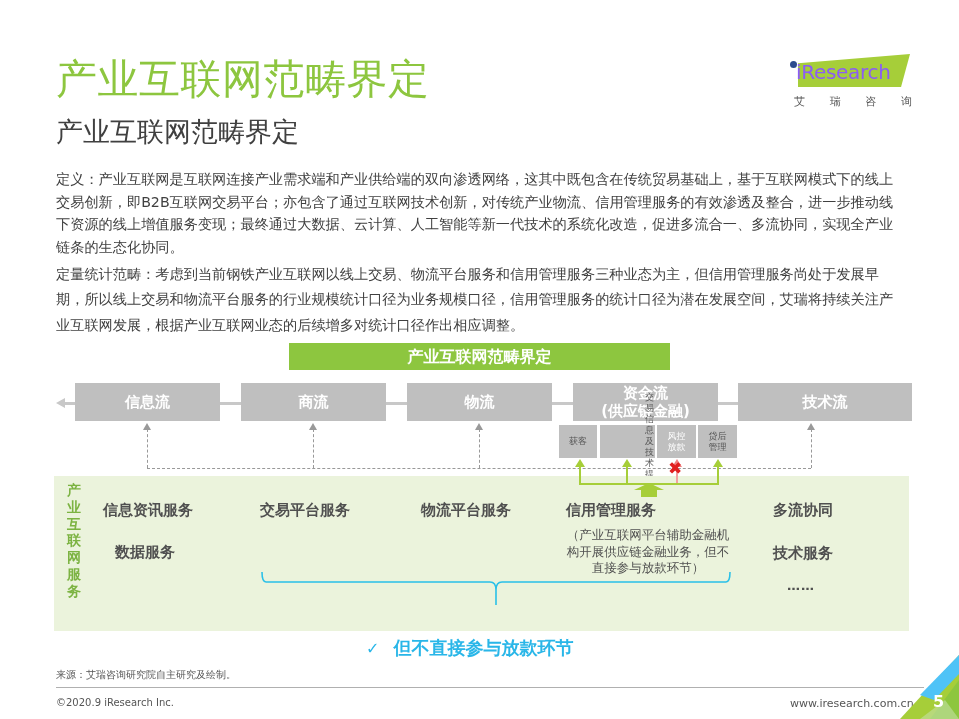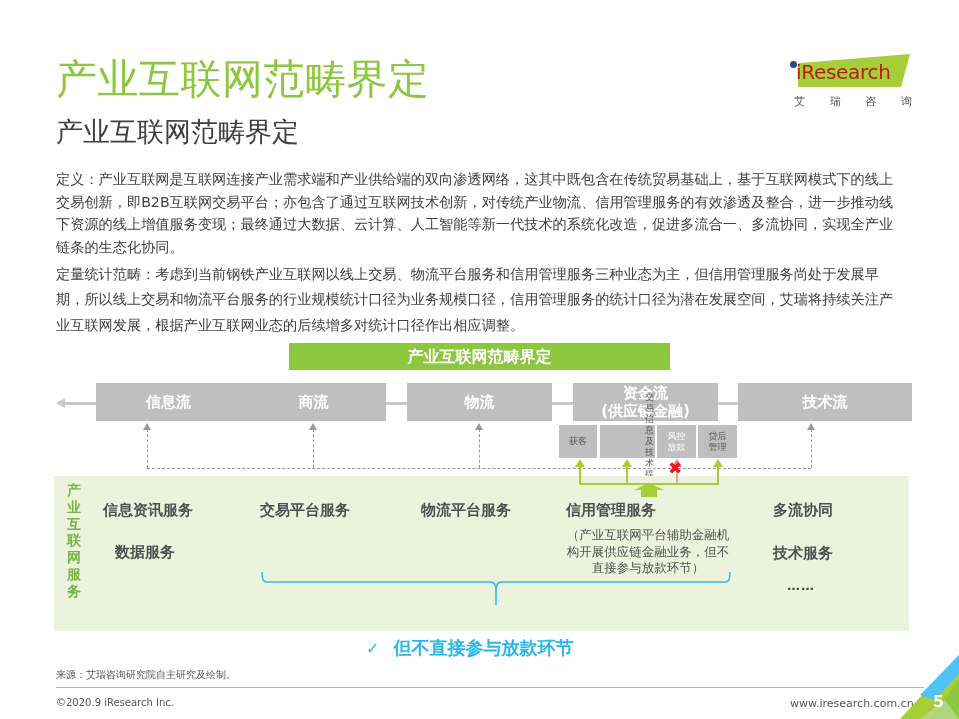--- a/index.html
+++ b/index.html
@@ -5,21 +5,21 @@
   * { margin: 0; padding: 0; box-sizing: border-box; }
   html, body { width: 959px; height: 719px; background: #ffffff; overflow: hidden; }
   body { position: relative; font-family: "DejaVu Sans", "Liberation Sans", sans-serif; color: #404040; }
 
   .title-main { position: absolute; left: 56px; top: 55px; font-size: 41px; color: #8dc63f; letter-spacing: 0.5px; line-height: 48px; }
   .title-sub { position: absolute; left: 56px; top: 115px; font-size: 27px; color: #404040; line-height: 34px; }
 
   .logo { position: absolute; left: 790px; top: 50px; width: 125px; height: 60px; }
   .logo-bg { position: absolute; left: 8px; top: 4px; width: 112px; height: 33px; background: #a6ce39; clip-path: polygon(0 28%, 100% 0, 92% 100%, 0 100%); }
   .logo-dot { position: absolute; left: 0px; top: 11px; width: 7px; height: 7px; border-radius: 50%; background: #2c4b8e; }
-  .logo-text { position: absolute; left: 6px; top: 10px; font-size: 20px; color: #b91c1c; font-family: "DejaVu Sans", sans-serif; letter-spacing: -0.3px; }
+  .logo-text { position: absolute; left: 6px; top: 10px; font-size: 20px; color: #8b5cf6; font-family: "DejaVu Sans", sans-serif; letter-spacing: -0.3px; }
   .logo-cn { position: absolute; left: 4px; top: 44px; width: 118px; display: flex; justify-content: space-between; font-size: 11px; color: #555; }
 
   .para { position: absolute; left: 56px; width: 850px; font-size: 14.2px; color: #404040; }
   .para1 { top: 168px; line-height: 22.5px; }
   .para2 { top: 262px; line-height: 25.3px; }
 
   .banner { position: absolute; left: 289px; top: 343px; width: 381px; height: 27px; background: #8dc63f; color: #fff; font-weight: bold; font-size: 16px; text-align: center; line-height: 27px; }
 
   .flow-line { position: absolute; top: 402px; height: 3px; background: #c8c8c8; }
   .arrow-left { position: absolute; left: 56px; top: 398px; width: 0; height: 0; border-top: 5px solid transparent; border-bottom: 5px solid transparent; border-right: 9px solid #c8c8c8; }
@@ -84,21 +84,21 @@
 
 <div class="para para1">定义：产业互联网是互联网连接产业需求端和产业供给端的双向渗透网络，这其中既包含在传统贸易基础上，基于互联网模式下的线上交易创新，即B2B互联网交易平台；亦包含了通过互联网技术创新，对传统产业物流、信用管理服务的有效渗透及整合，进一步推动线下资源的线上增值服务变现；最终通过大数据、云计算、人工智能等新一代技术的系统化改造，促进多流合一、多流协同，实现全产业链条的生态化协同。</div>
 <div class="para para2">定量统计范畴：考虑到当前钢铁产业互联网以线上交易、物流平台服务和信用管理服务三种业态为主，但信用管理服务尚处于发展早期，所以线上交易和物流平台服务的行业规模统计口径为业务规模口径，信用管理服务的统计口径为潜在发展空间，艾瑞将持续关注产业互联网发展，根据产业互联网业态的后续增多对统计口径作出相应调整。</div>
 
 <div class="banner">产业互联网范畴界定</div>
 
 <div class="arrow-left"></div>
 <div class="flow-line" style="left:64px; width:834px;"></div>
 <div class="arrow-right"></div>
 
-<div class="flow-box" style="left:75px; width:145px;margin-left:21px;">
+<div class="flow-box" style="left:75px; width:145px;">
   <span>信息流</span>
 </div>
 <div class="flow-box" style="left:241px; width:145px;">
   <span>商流</span>
 </div>
 <div class="flow-box" style="left:407px; width:145px;">
   <span>物流</span>
 </div>
 <div class="flow-box" style="left:573px; width:145px;">
   <span>资金流</span>

